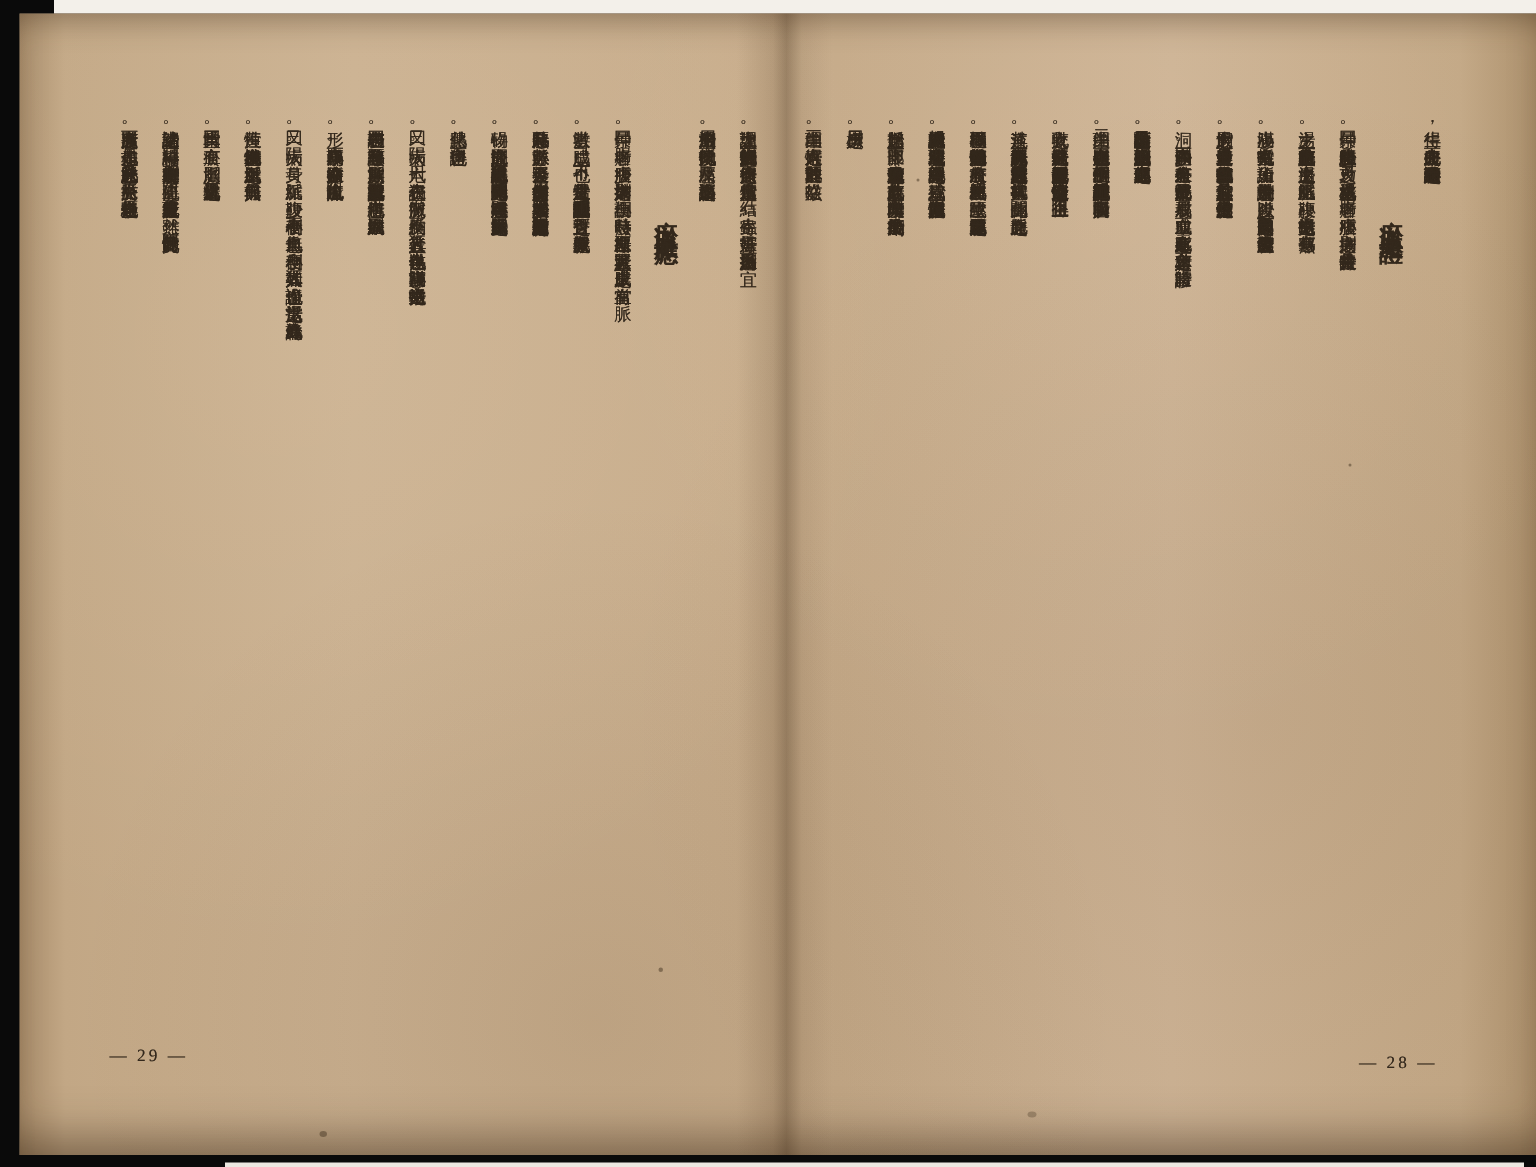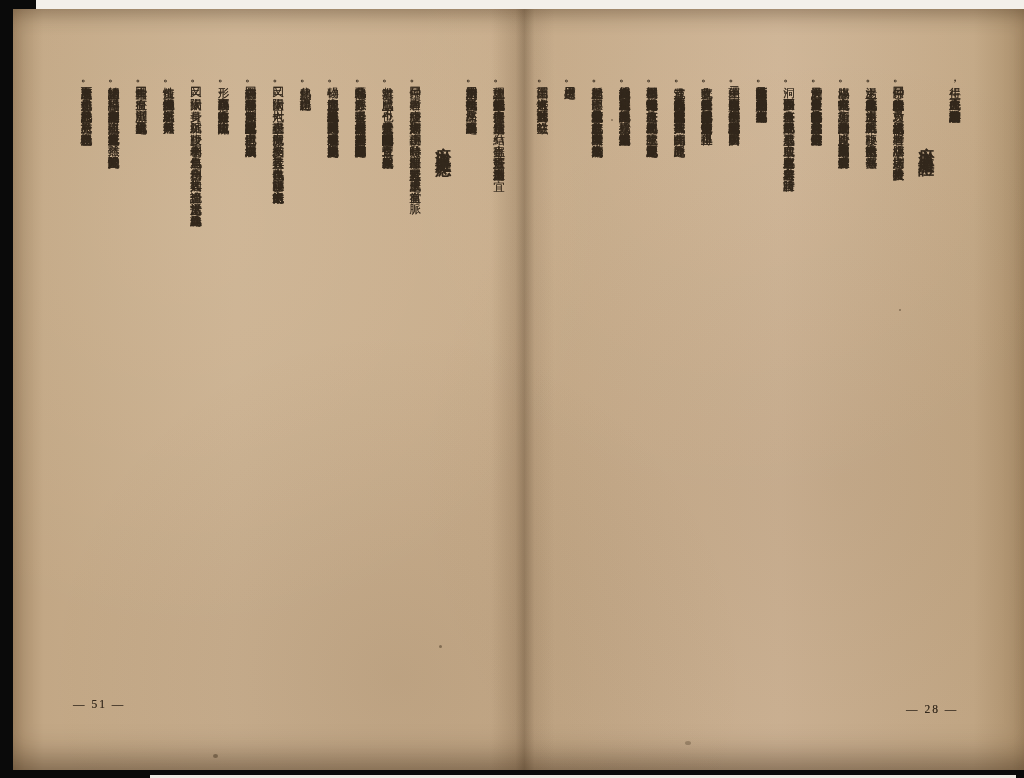--- a/index.html
+++ b/index.html
@@ -94,21 +94,21 @@
       <div class="col">第二理由。由門脈之存在而生者也。依解剖生理學所示。此靜脈有司腹腔內諸臟器組織之靜脈血。與由腸管所吸</div>
       <div class="col">收之乳糜。輸送於肝臟之任務。然此靜脈無他靜脈所有之瓣膜裝置。因之不惟不能促使血液之前進。且不得阻止</div>
       <div class="col">其逆流。又爲此靜脈下流之肝內靜脈。爲通過無數分歧而充實之肝實質內。其抵抗面甚大。由此關係。此靜脈之血</div>
       <div class="col">壓爲極微弱。動輒於起始部有逆流之情勢。故若一有瘀血。將使此血壓絕無。或生陰壓。即呈逆流爲此靜脈本源之</div>
       <div class="col">內諸臟器組織血管內。瘀血沉着而將成血塞之理。就中與此靜脈之經路。殆成一直線。恰如其本流之下腸系膜靜</div>
       <div class="col">脈之起始部。即下腹部。當發生最頻繁且最強度之血塞也。故若此部之血塞。而增大至某限度時。復能爲瘀血治劑</div>
       <div class="col">之應用目標。</div>
       <div class="col">第三理由。惟婦人有之。其理既述於前。玆從略。</div>
     </div>
 
-  <div class="page-num" id="num-left">— 51 —</div>
+  <div class="page-num" id="num-left">— 29 —</div>
   <div class="page-num" id="num-right">— 28 —</div>
 
   <div class="gutter"></div>
 
   <div class="speck" style="left:426px;top:636px;width:3px;height:3px;"></div>
   <div class="speck" style="left:598px;top:110px;width:2px;height:2px;"></div>
   <div class="speck" style="left:200px;top:745px;width:5px;height:4px;"></div>
   <div class="speck" style="left:672px;top:732px;width:6px;height:4px;opacity:.35;"></div>
   <div class="speck" style="left:886px;top:300px;width:2px;height:2px;"></div>
 </div>

